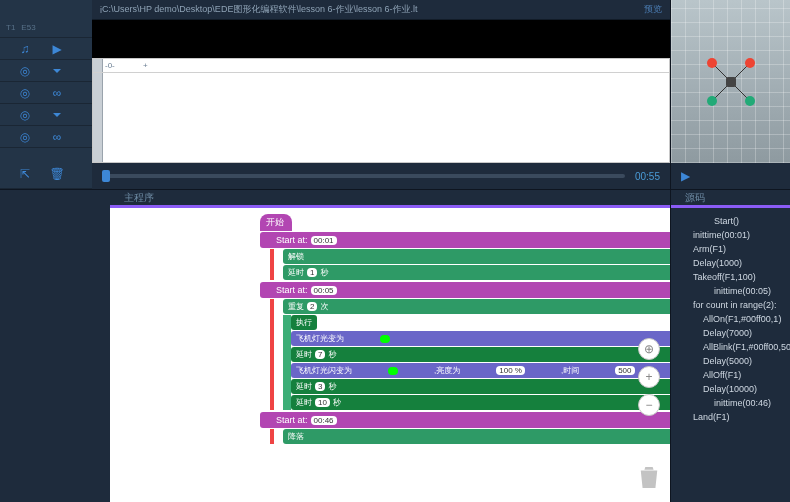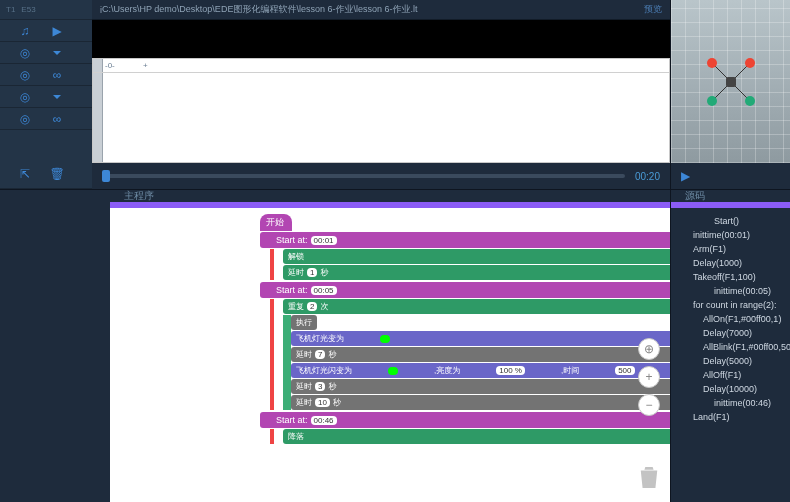--- a/index.html
+++ b/index.html
@@ -1,20 +1,20 @@
 <!DOCTYPE html>
 <html><head>
 <meta charset="utf-8">
 <style>
   *{box-sizing:border-box;margin:0;padding:0;font-family:"Microsoft YaHei",Arial,sans-serif;}
   html,body{width:790px;height:502px;background:#1e2b3c;color:#cfd8e2;font-size:10px;overflow:hidden;}
   
   .top{display:flex;height:190px;border-bottom:1px solid #0e1520;}
   .left-tools{width:92px;background:#233447;display:flex;flex-direction:column;}
-  .logo-strip{height:20px;display:flex;align-items:center;padding-left:6px;gap:6px;font-size:8px;color:#6d8aa3;border-bottom:1px solid #1a2634;}
+  .logo-strip{height:20px;display:flex;align-items:center;padding-left:6px;gap:6px;font-size:8px;color:#6d8aa3;border-bottom:1px solid #1a2634;margin-top:18px;}
   .logo-strip span{opacity:.7;}
   .tool-row{height:22px;display:flex;align-items:center;gap:18px;padding-left:18px;border-bottom:1px solid #1a2634;}
   .tool-row .ic{width:14px;height:14px;display:flex;align-items:center;justify-content:center;color:#3d87d6;font-size:12px;}
   .tool-row .chev svg{width:10px;height:10px;fill:#3d87d6;}
   .tool-row.bottom{margin-top:auto;height:30px;}
   .center-col{flex:1;display:flex;flex-direction:column;background:#1e2b3c;}
   .path-bar{height:20px;display:flex;align-items:center;padding:0 8px;color:#8ea2b5;font-size:9px;background:#1e2b3c;border-bottom:1px solid #121c28;}
   .path-bar .spacer{flex:1;}
   .path-bar .link{color:#4a7bb0;}
   .video-black{height:38px;background:#000;}
@@ -31,34 +31,34 @@
   .preview-col{width:120px;background:#2a3a4d;display:flex;flex-direction:column;border-left:1px solid #0e1520;}
   .preview-body{flex:1;background:linear-gradient(180deg,#b9c5ca 0%,#9fabb1 60%,#8e9aa0 100%);position:relative;display:flex;align-items:center;justify-content:center;}
   .grid-floor{position:absolute;inset:0;background:
      repeating-linear-gradient(0deg,rgba(255,255,255,.25) 0 1px,transparent 1px 14px),
      repeating-linear-gradient(90deg,rgba(255,255,255,.25) 0 1px,transparent 1px 14px);}
   .drone-icon{width:50px;height:50px;position:relative;z-index:2;}
   .preview-footer{height:26px;background:#1e2b3c;display:flex;align-items:center;justify-content:flex-start;padding-left:10px;}
   .preview-footer .play{color:#3d87d6;font-size:12px;}
   
   .bottom{display:flex;height:312px;}
-  .script-header{height:18px;background:#1e2b3c;display:flex;align-items:center;padding:0 14px;color:#6d8aa3;font-size:10px;border-bottom:6px solid #8b5cf6;}
+  .script-header{height:18px;background:#1e2b3c;display:flex;align-items:center;padding:0 14px;color:#6d8aa3;font-size:10px;border-bottom:3px solid #8b5cf6;}
   .script-panel{flex:1;display:flex;flex-direction:column;padding-left:110px;}
   .workspace{flex:1;background:#fff;position:relative;overflow:hidden;}
   .ws-controls{position:absolute;right:10px;top:130px;display:flex;flex-direction:column;gap:6px;}
   .ws-btn{width:22px;height:22px;border:1px solid #c5c5c5;border-radius:50%;background:#fff;color:#888;display:flex;align-items:center;justify-content:center;font-size:12px;}
   .trash{position:absolute;right:10px;bottom:10px;color:#c3c3c3;}
   .trash svg{width:22px;height:26px;fill:#c3c3c3;}
   
   .stack{position:absolute;left:150px;top:6px;font-size:9px;color:#fff;}
   .hat{background:#b246b2;padding:2px 8px 2px 6px;border-radius:8px 8px 0 0;display:inline-block;font-size:9px;}
   .cblock{background:#b246b2;padding:3px 16px;display:flex;align-items:center;gap:3px;border-radius:3px;}
   .cval{background:#fff;color:#333;padding:0 3px;border-radius:4px;font-size:8px;}
   .g{background:#2e9a66;}
-  .g2{background:#737373;text-align:center;}
+  .g2{background:#15803d;text-align:center;}
   .pu{background:#6a66c8;gap:36px;}
   .tiny{padding:2px 5px;font-size:8px;}
   .indent{margin-left:10px;border-left:4px solid #ef4444;padding-left:9px;}
   .indent2{margin-left:0;border-left:8px solid #3cae77;padding-left:0;}
   .stack .cblock{margin-top:1px;}
   .wide{white-space:nowrap;}
   
   .source-panel{width:120px;background:#1e2b3c;display:flex;flex-direction:column;border-left:1px solid #0e1520;}
   .source-body{flex:1;padding:6px 4px;color:#cfd8e2;font-size:9px;line-height:14px;overflow:hidden;}
   .source-body .l1{padding-left:8px;margin-left:31px;}
@@ -121,21 +121,21 @@
       <div class="track-gutter"></div>
       <div class="track-ruler">
         <span class="ruler-mark m0">-0-</span>
         <span class="ruler-mark m1">+</span>
       </div>
     </div>
     <div class="timeline">
       <div class="timeline-bar">
         <div class="timeline-thumb"></div>
       </div>
-      <span class="timeline-time">00:20</span>
+      <span class="timeline-time">00:55</span>
     </div>
   </div>
 
   <div class="preview-col">
     <div class="preview-body">
       <div class="grid-floor"></div>
       <svg class="drone-icon" viewBox="0 0 50 50">
         <g stroke="#333" stroke-width="1">
           <line x1="25" y1="25" x2="6" y2="6"></line>
             <line x1="25" y1="25" x2="44" y2="6"></line>

